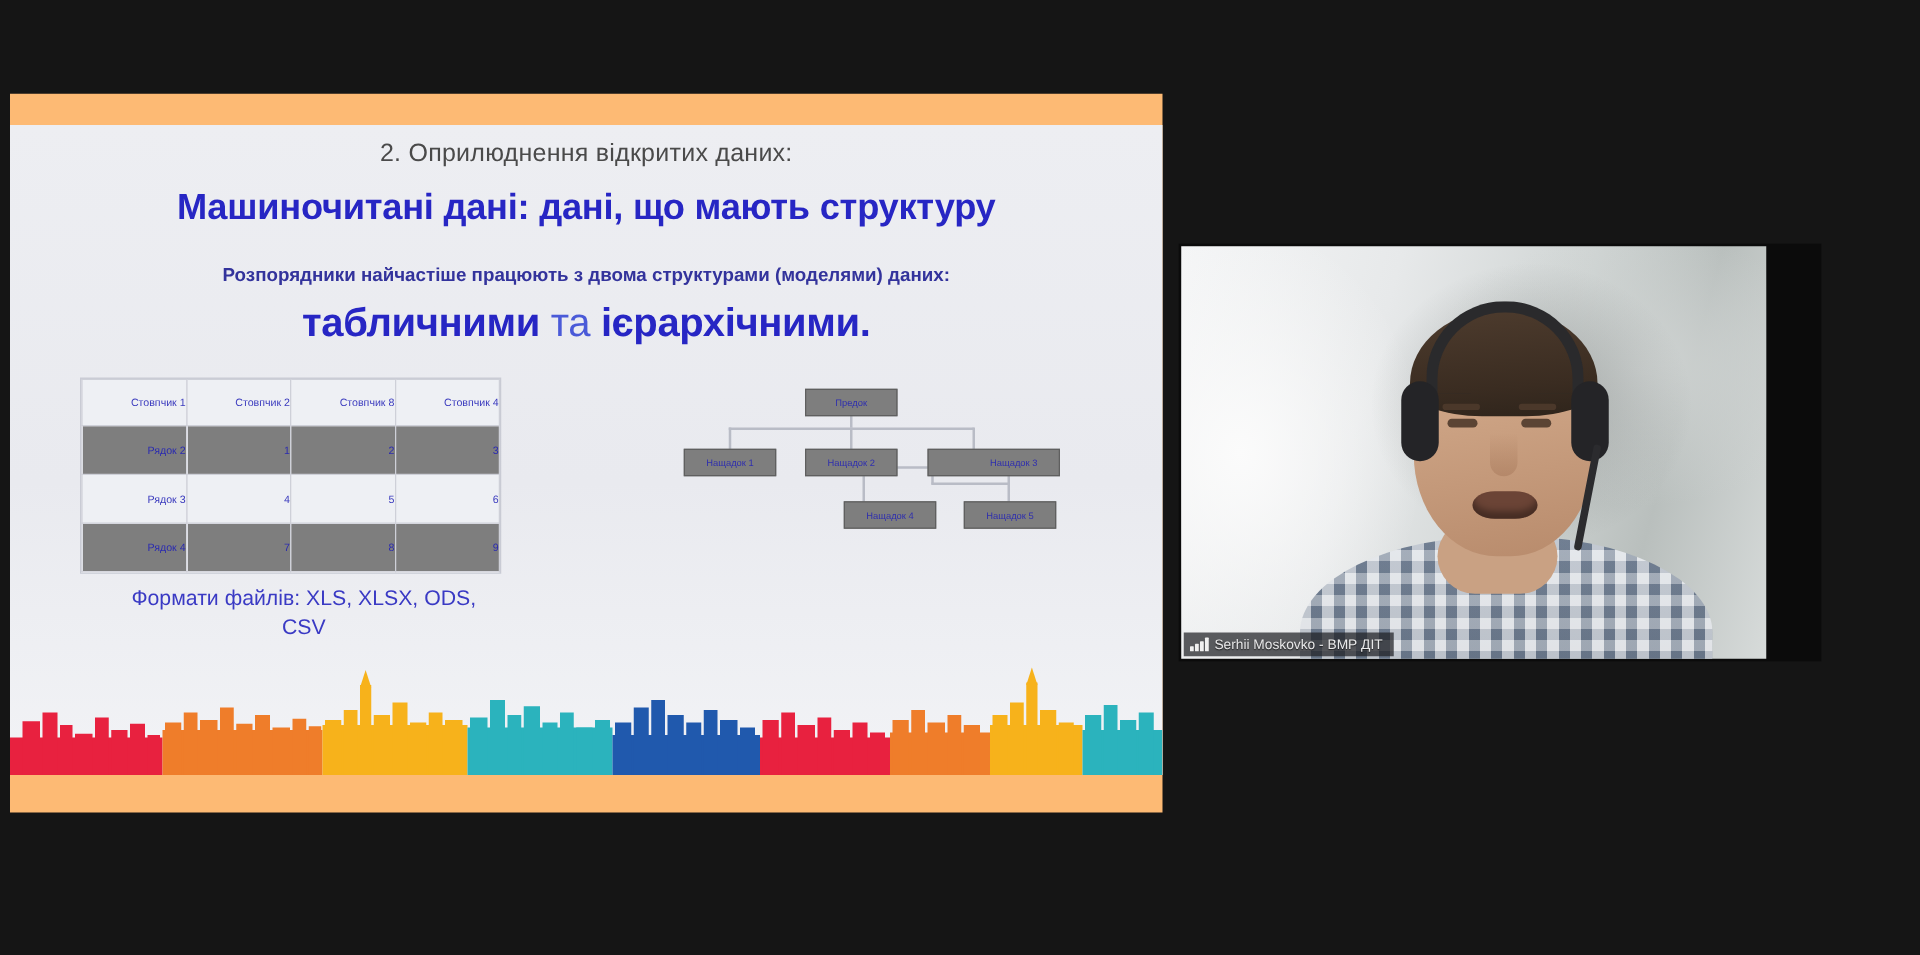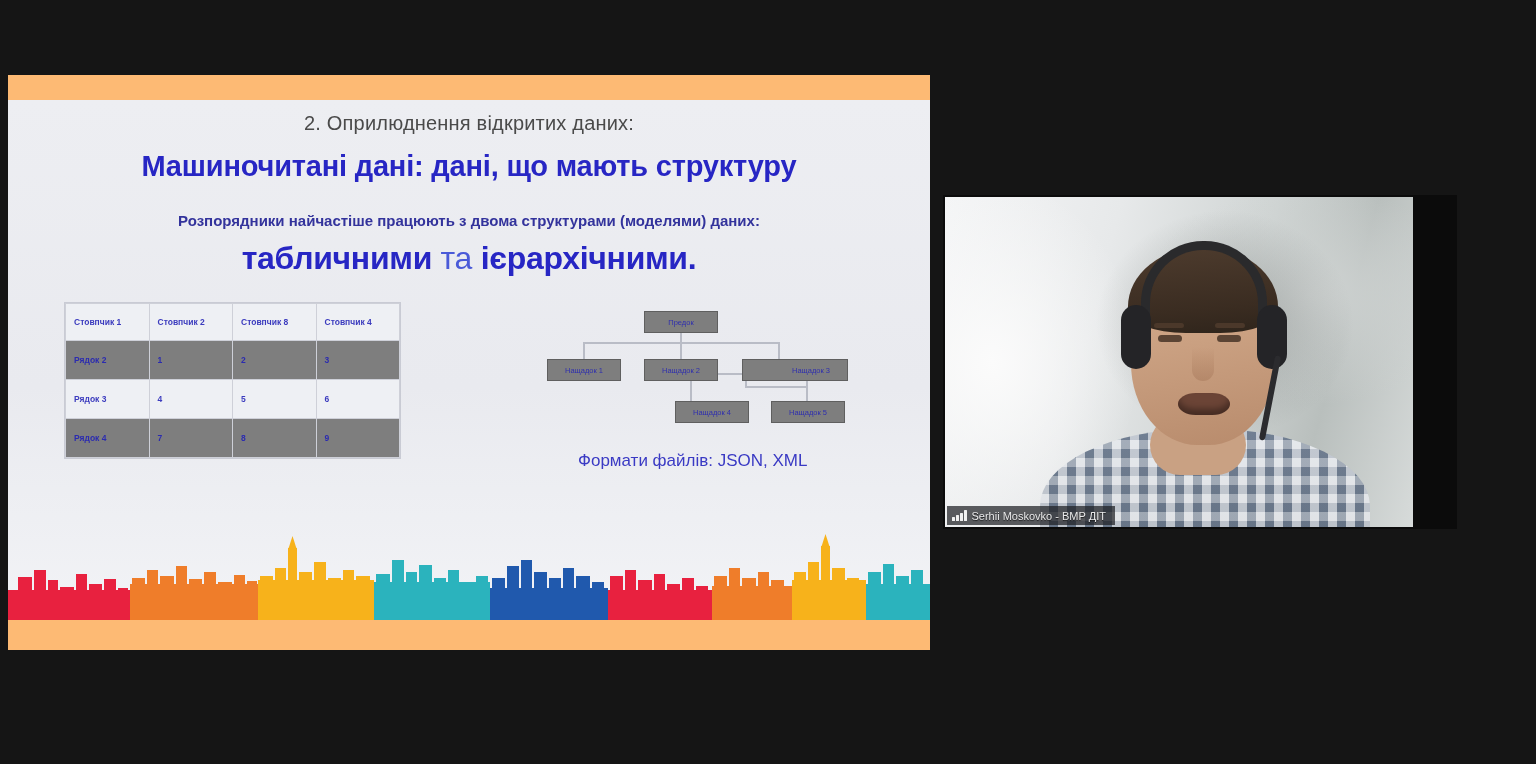--- a/index.html
+++ b/index.html
@@ -22,22 +22,22 @@
   .slide-sub2{position:absolute;left:0;top:140px;width:100%;text-align:center;
     font-size:32px;color:#2726c4;letter-spacing:-.3px;}
   .slide-sub2 .b{font-weight:bold;color:#2726c4;}
   .slide-sub2 .l{font-weight:normal;color:#4a5ad8;}
 
   
   #tbl-wrap{position:absolute;left:57px;top:203px;width:340px;}
   table.demo{border-collapse:collapse;width:335px;table-layout:fixed;
     box-shadow:0 0 0 1px #c9cbd4;}
   table.demo td{border:1px solid #ced0d8;height:38px;vertical-align:middle;
-    padding:0 0 0 8px;font-size:8.5px;color:#3b3bbe;font-weight:bold;
-    background:#eef0f4;white-space:nowrap;overflow:hidden;}
+    padding:0 0 0 8px;font-size:8.5px;color:#3b3bbe;font-weight:normal;
+    background:#eef0f4;white-space:nowrap;overflow:hidden;text-align:right;}
   table.demo tr.shaded td{background:#7e7e7e;color:#2b2bb0;}
   table.demo tr.head td{background:#eef0f4;height:36px;}
 
   .fmt{position:absolute;font-size:17px;color:#3a3ac4;line-height:1.35;}
   #fmt-left{left:95px;top:368px;width:280px;text-align:center;}
   #fmt-right{left:570px;top:350px;width:250px;text-align:left;}
 
   
   #tree{position:absolute;left:527px;top:203px;width:300px;height:125px;}
   .node{position:absolute;background:#7e7e7e;border:1px solid #5f5f5f;
@@ -136,20 +136,21 @@
           <tr class="shaded">
             <td>Рядок 4</td>
             <td>7</td>
             <td>8</td>
             <td>9</td>
           </tr>
         </tbody>
           </table>
       </div>
 
+      <div class="fmt" id="fmt-left">Формати файлів: XLS, XLSX, ODS, CSV</div>
 
       <div id="tree">
 
         <div class="ln" style="left:145px;top:27px;width:1.5px;height:12px;"></div>
         <div class="ln" style="left:48px;top:39px;width:196px;height:1.5px;"></div>
         <div class="ln" style="left:48px;top:39px;width:1.5px;height:20px;"></div>
         <div class="ln" style="left:145px;top:39px;width:1.5px;height:20px;"></div>
         <div class="ln" style="left:243px;top:39px;width:1.5px;height:20px;"></div>
         <div class="ln" style="left:210px;top:70px;width:1.5px;height:14px;"></div>
         <div class="ln" style="left:210px;top:83px;width:62px;height:1.5px;"></div>
@@ -158,21 +159,20 @@
         <div class="ln" style="left:271px;top:70px;width:1.5px;height:30px;"></div>
 
         <div class="node" style="left:109px;top:8px;width:72px;height:20px;">Предок</div>
         <div class="node" style="left:12px;top:56px;width:72px;height:20px;">Нащадок 1</div>
         <div class="node" style="left:109px;top:56px;width:72px;height:20px;">Нащадок 2</div>
         <div class="node" style="left:207px;top:56px;width:72px;height:20px;padding-left:32px;">Нащадок 3</div>
         <div class="node" style="left:140px;top:98px;width:72px;height:20px;">Нащадок 4</div>
         <div class="node" style="left:236px;top:98px;width:72px;height:20px;">Нащадок 5</div>
       </div>
 
-      <div class="fmt" id="fmt-right">Формати файлів: JSON, XML</div>
 
       <svg id="skyline" viewBox="0 0 922 88" preserveAspectRatio="none">
         <g>
           <rect x="0" y="58" width="122" height="30" fill="#e8213f"></rect>
           <rect x="122" y="52" width="128" height="36" fill="#ef7d2a"></rect>
           <rect x="250" y="48" width="116" height="40" fill="#f7b21b"></rect>
           <rect x="366" y="50" width="116" height="38" fill="#2bb3bd"></rect>
           <rect x="482" y="56" width="118" height="32" fill="#2059ad"></rect>
           <rect x="600" y="58" width="104" height="30" fill="#e8213f"></rect>
           <rect x="704" y="54" width="80" height="34" fill="#ef7d2a"></rect>

